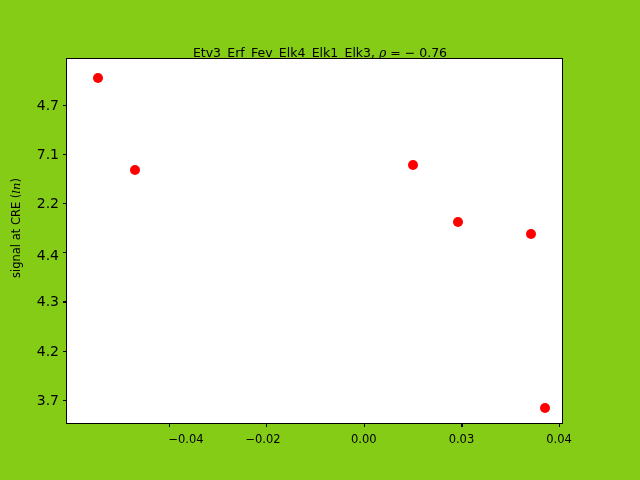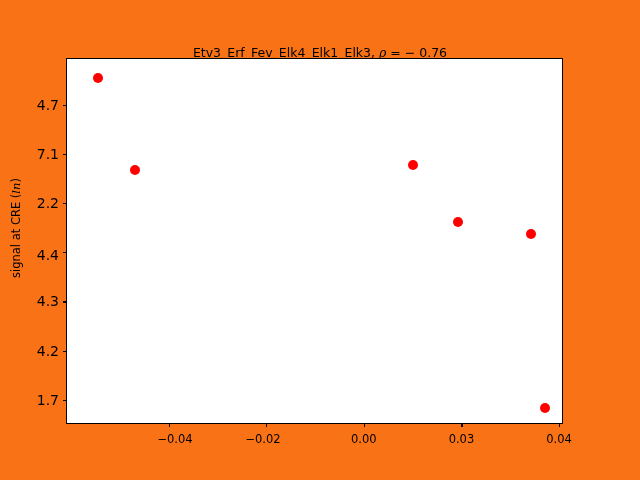--- a/index.html
+++ b/index.html
@@ -11,21 +11,21 @@
     width: 640px;
     height: 480px;
     overflow: hidden;
     font-family: "DejaVu Sans", sans-serif;
     color: #000000;
   }
   #figure {
     position: relative;
     width: 640px;
     height: 480px;
-    background: #f97316;
+    background: #84cc16;
   }
   
   #chart-title {
     position: absolute;
     left: 0;
     top: 10px;
     width: 640px;
     text-align: center;
     font-size: 12.5px;
     line-height: 17px;
@@ -135,31 +135,31 @@
   <div id="axes">
     <div id="plot-area">
         <div class="point" style="left: 30.7544px; top: 18.9123px; background: rgb(255, 0, 0);"></div>
         <div class="point" style="left: 68.3432px; top: 111.263px; background: rgb(255, 0, 0);"></div>
         <div class="point" style="left: 346.109px; top: 105.86px; background: rgb(255, 0, 0);"></div>
         <div class="point" style="left: 391.021px; top: 163.333px; background: rgb(255, 0, 0);"></div>
         <div class="point" style="left: 463.757px; top: 175.123px; background: rgb(255, 0, 0);"></div>
         <div class="point" style="left: 478.402px; top: 348.526px; background: rgb(255, 0, 0);"></div>
       </div>
   <div class="xtick-mark" style="left: 101.538px;"></div>
-      <div class="xtick-label" style="left: 108px;">−0.04</div>
+      <div class="xtick-label" style="left: 119px;">−0.04</div>
       <div class="xtick-mark" style="left: 199.172px;"></div>
       <div class="xtick-label" style="left: 196px; text-align: right;">−0.02</div>
       <div class="xtick-mark" style="left: 296.805px;"></div>
       <div class="xtick-label" style="left: 296.805px;">0.00</div>
       <div class="xtick-mark" style="left: 394.438px;"></div>
       <div class="xtick-label" style="left: 394.438px;">0.03</div>
       <div class="xtick-mark" style="left: 492.071px;"></div>
       <div class="xtick-label" style="left: 492.071px;">0.04</div>
       <div class="ytick-mark" style="top: 340.667px;"></div>
-      <div class="ytick-label" style="top: 340.667px;">1.7</div>
+      <div class="ytick-label" style="top: 340.667px;">3.7</div>
       <div class="ytick-mark" style="top: 291.544px;"></div>
       <div class="ytick-label" style="top: 291.544px;">4.2</div>
       <div class="ytick-mark" style="top: 242.421px;"></div>
       <div class="ytick-label" style="top: 242.421px;">4.3</div>
       <div class="ytick-mark" style="top: 193.298px;"></div>
       <div class="ytick-label" style="top: 196px; margin-left: 48px;">4.4</div>
       <div class="ytick-mark" style="top: 144.175px;"></div>
       <div class="ytick-label" style="top: 144.175px;">2.2</div>
       <div class="ytick-mark" style="top: 95.0526px;"></div>
       <div class="ytick-label" style="top: 95.0526px;">7.1</div>

